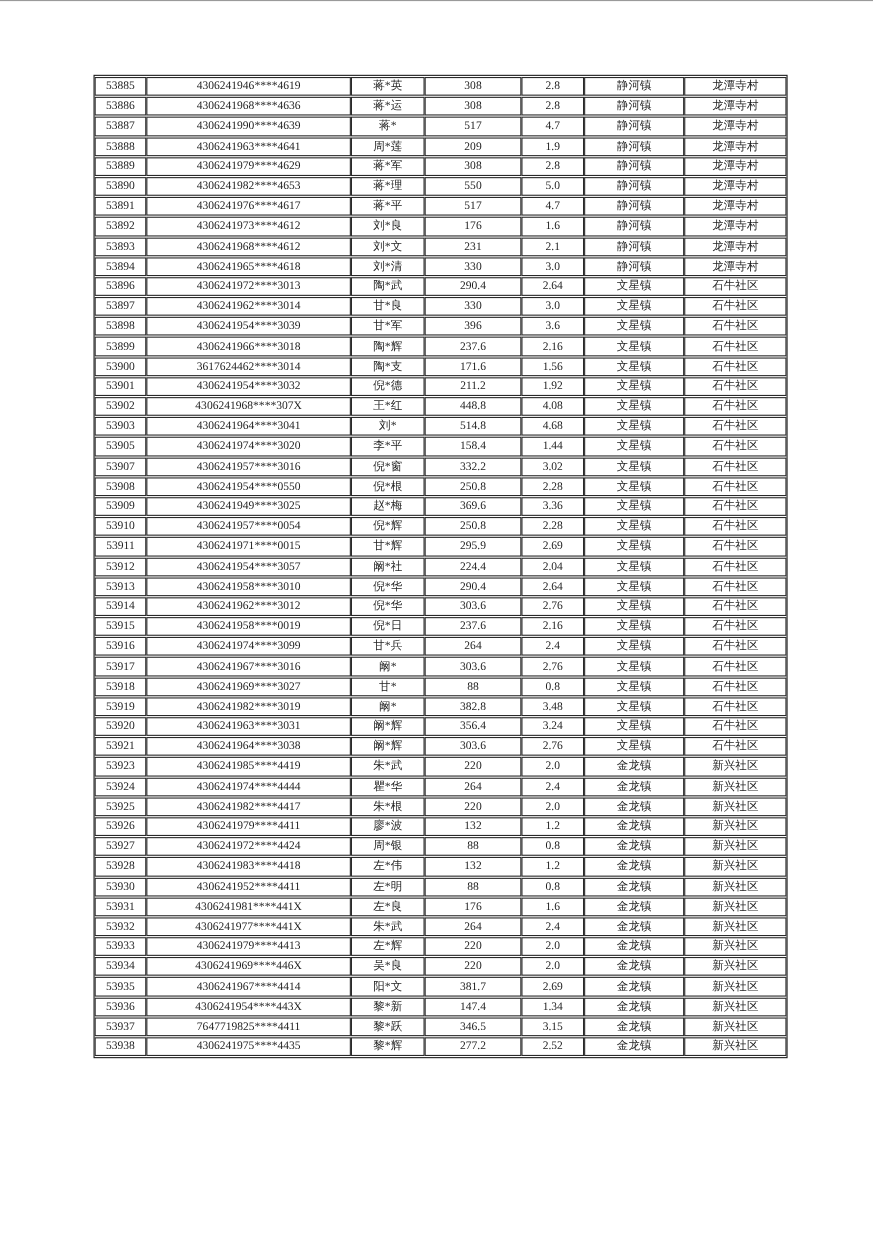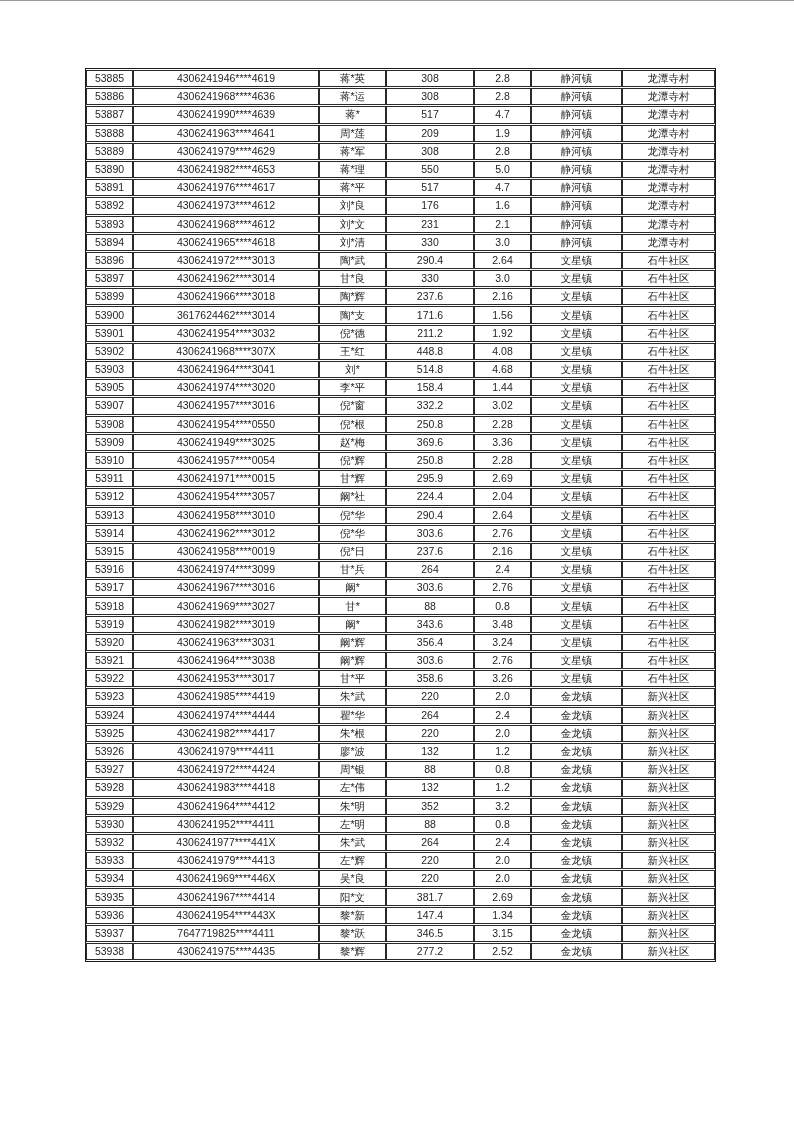--- a/index.html
+++ b/index.html
@@ -6,21 +6,21 @@
     margin: 0;
     padding: 0;
     background: #ffffff;
   }
   .page {
     position: relative;
     width: 794px;
     height: 1122px;
     background: #ffffff;
     overflow: hidden;
-    font-family: Liberation Sans, sans-serif;
+    font-family: Liberation Serif, serif;
   }
   .page-top-edge {
     position: absolute;
     top: 0;
     left: 0;
     width: 794px;
     height: 1px;
     background: #9a9a9a;
   }
   table.data-table {
@@ -164,20 +164,29 @@
         <tr>
           <td>53897</td>
           <td>4306241962****3014</td>
           <td>甘*良</td>
           <td>330</td>
           <td>3.0</td>
           <td>文星镇</td>
           <td>石牛社区</td>
         </tr>
         <tr>
+          <td>53898</td>
+          <td>4306241954****3039</td>
+          <td>甘*军</td>
+          <td>396</td>
+          <td>3.6</td>
+          <td>文星镇</td>
+          <td>石牛社区</td>
+        </tr>
+        <tr>
           <td>53899</td>
           <td>4306241966****3018</td>
           <td>陶*辉</td>
           <td>237.6</td>
           <td>2.16</td>
           <td>文星镇</td>
           <td>石牛社区</td>
         </tr>
         <tr>
           <td>53900</td>
@@ -329,21 +338,21 @@
           <td>甘*</td>
           <td>88</td>
           <td>0.8</td>
           <td>文星镇</td>
           <td>石牛社区</td>
         </tr>
         <tr>
           <td>53919</td>
           <td>4306241982****3019</td>
           <td>阚*</td>
-          <td>343.6</td>
+          <td>382.8</td>
           <td>3.48</td>
           <td>文星镇</td>
           <td>石牛社区</td>
         </tr>
         <tr>
           <td>53920</td>
           <td>4306241963****3031</td>
           <td>阚*辉</td>
           <td>356.4</td>
           <td>3.24</td>
@@ -353,29 +362,20 @@
         <tr>
           <td>53921</td>
           <td>4306241964****3038</td>
           <td>阚*辉</td>
           <td>303.6</td>
           <td>2.76</td>
           <td>文星镇</td>
           <td>石牛社区</td>
         </tr>
         <tr>
-          <td>53922</td>
-          <td>4306241953****3017</td>
-          <td>甘*平</td>
-          <td>358.6</td>
-          <td>3.26</td>
-          <td>文星镇</td>
-          <td>石牛社区</td>
-        </tr>
-        <tr>
           <td>53923</td>
           <td>4306241985****4419</td>
           <td>朱*武</td>
           <td>220</td>
           <td>2.0</td>
           <td>金龙镇</td>
           <td>新兴社区</td>
         </tr>
         <tr>
           <td>53924</td>
@@ -416,38 +416,38 @@
         <tr>
           <td>53928</td>
           <td>4306241983****4418</td>
           <td>左*伟</td>
           <td>132</td>
           <td>1.2</td>
           <td>金龙镇</td>
           <td>新兴社区</td>
         </tr>
         <tr>
-          <td>53929</td>
-          <td>4306241964****4412</td>
-          <td>朱*明</td>
-          <td>352</td>
-          <td>3.2</td>
-          <td>金龙镇</td>
-          <td>新兴社区</td>
-        </tr>
-        <tr>
           <td>53930</td>
           <td>4306241952****4411</td>
           <td>左*明</td>
           <td>88</td>
           <td>0.8</td>
           <td>金龙镇</td>
           <td>新兴社区</td>
         </tr>
         <tr>
+          <td>53931</td>
+          <td>4306241981****441X</td>
+          <td>左*良</td>
+          <td>176</td>
+          <td>1.6</td>
+          <td>金龙镇</td>
+          <td>新兴社区</td>
+        </tr>
+        <tr>
           <td>53932</td>
           <td>4306241977****441X</td>
           <td>朱*武</td>
           <td>264</td>
           <td>2.4</td>
           <td>金龙镇</td>
           <td>新兴社区</td>
         </tr>
         <tr>
           <td>53933</td>

